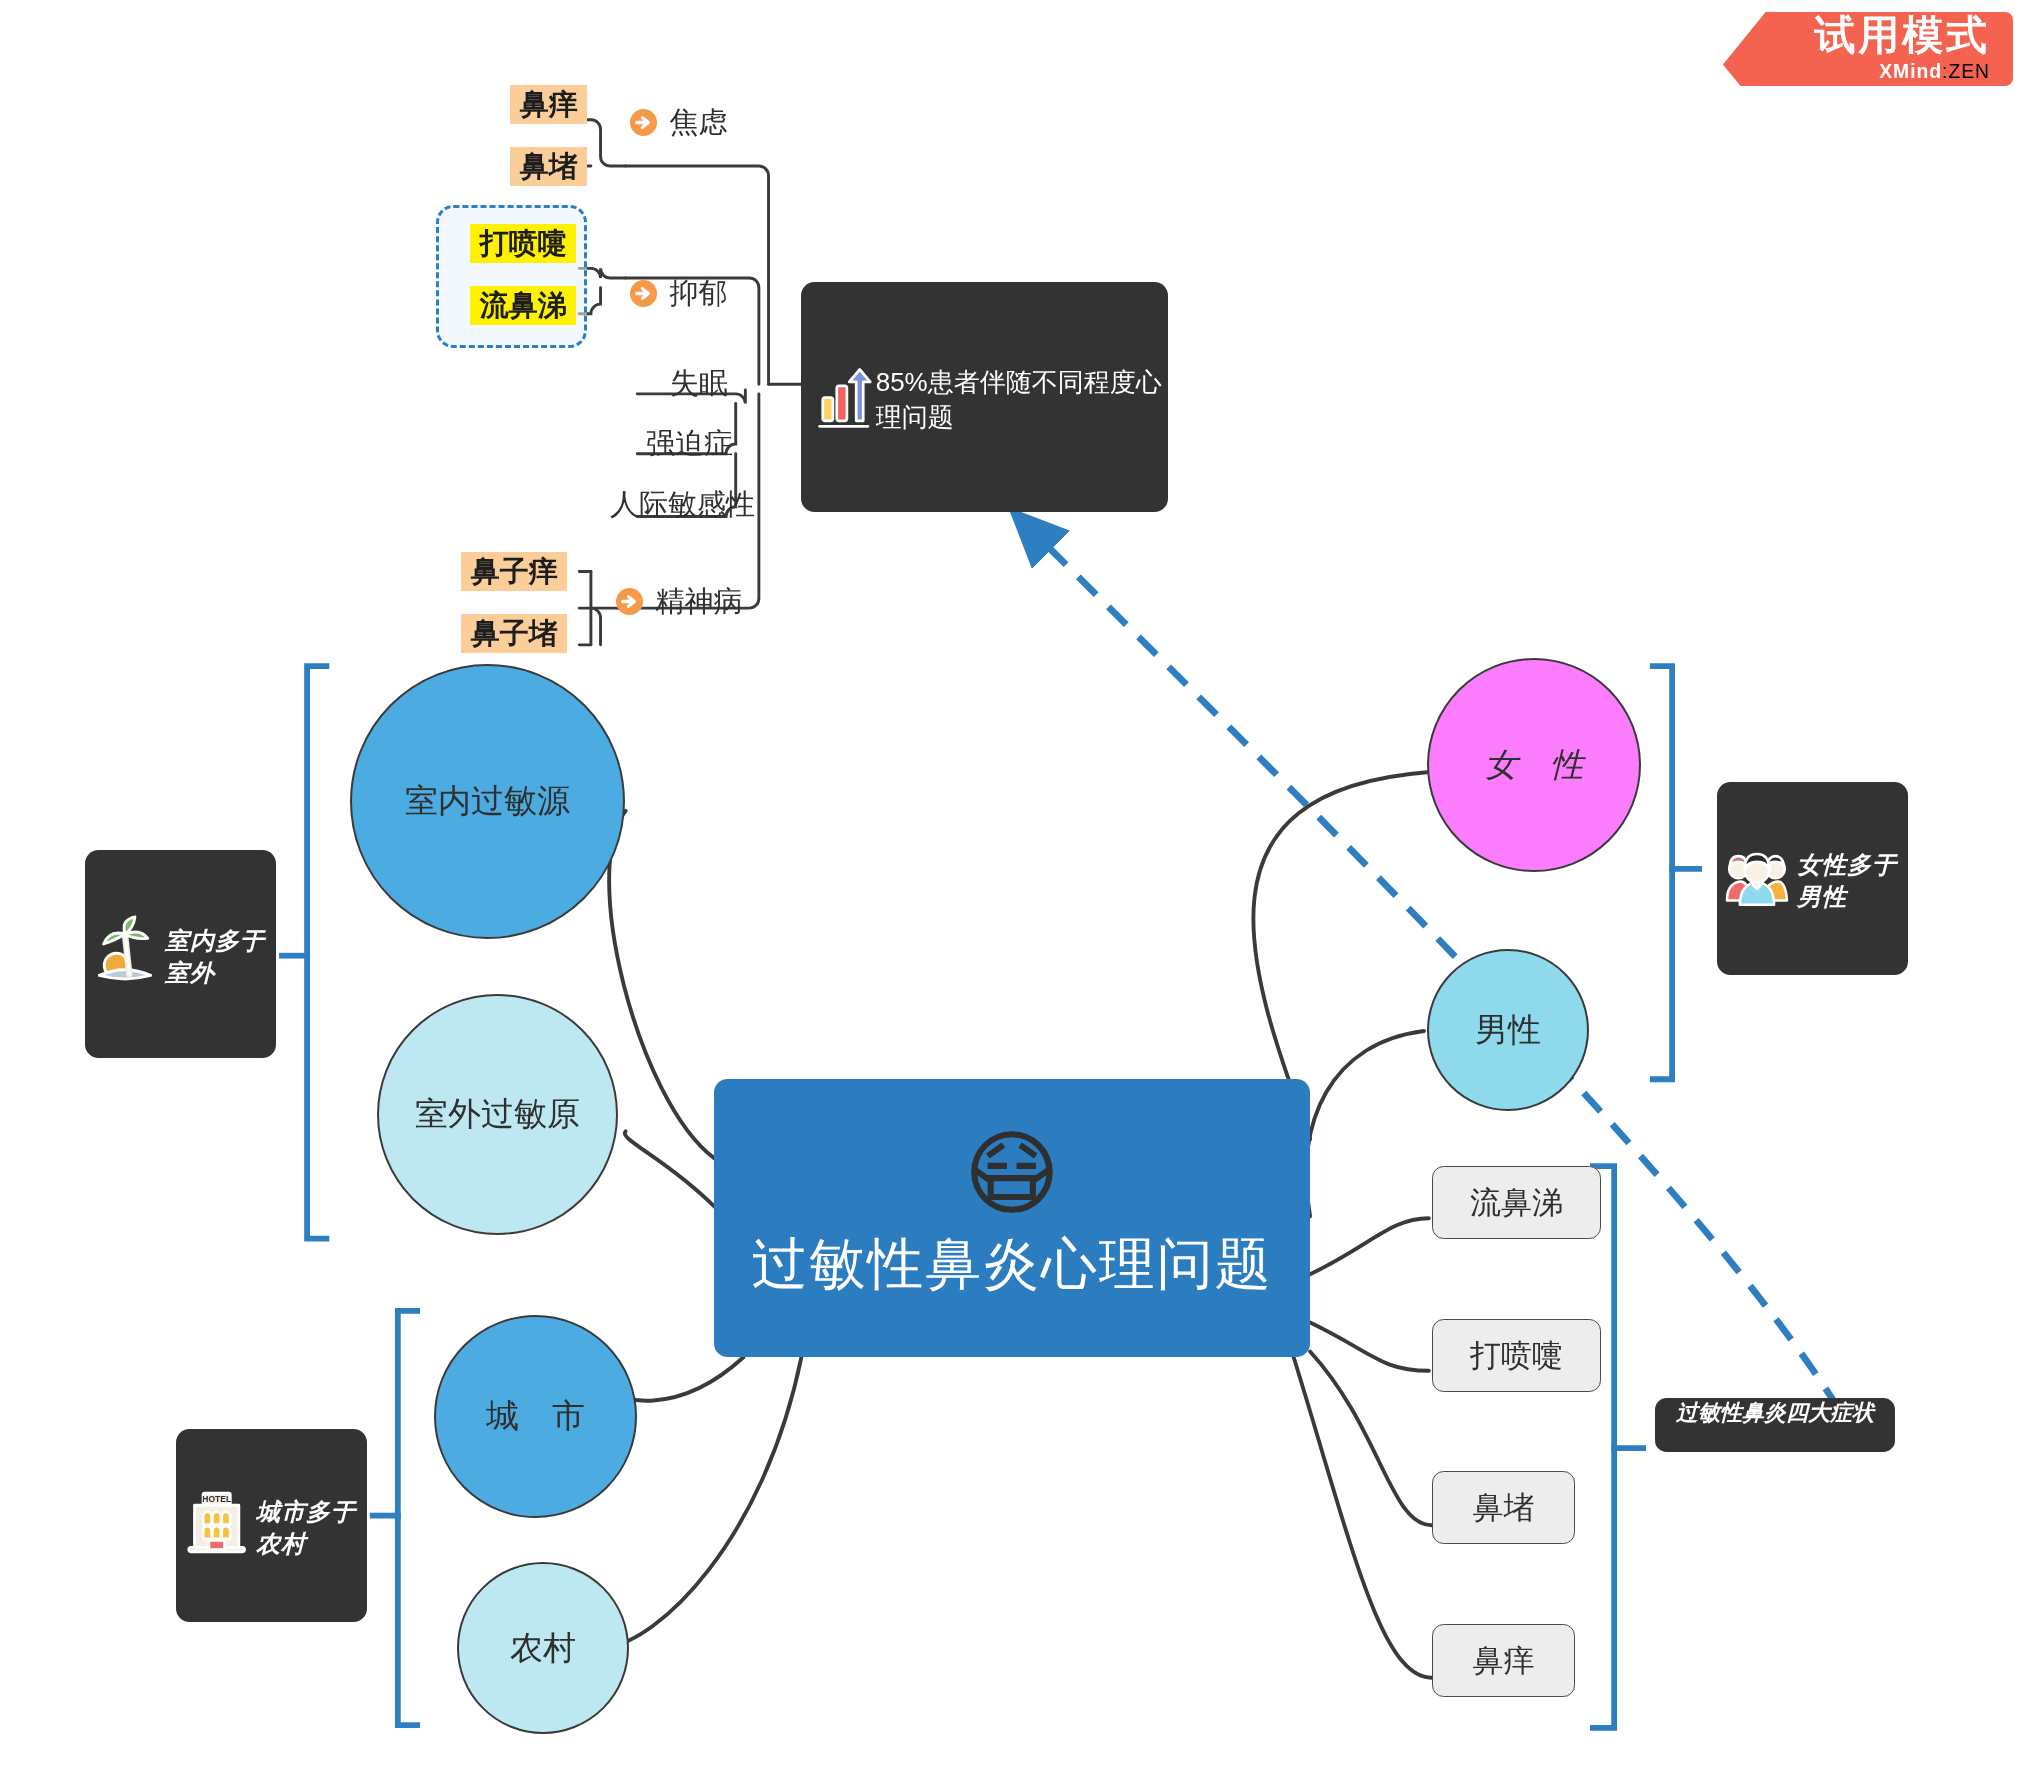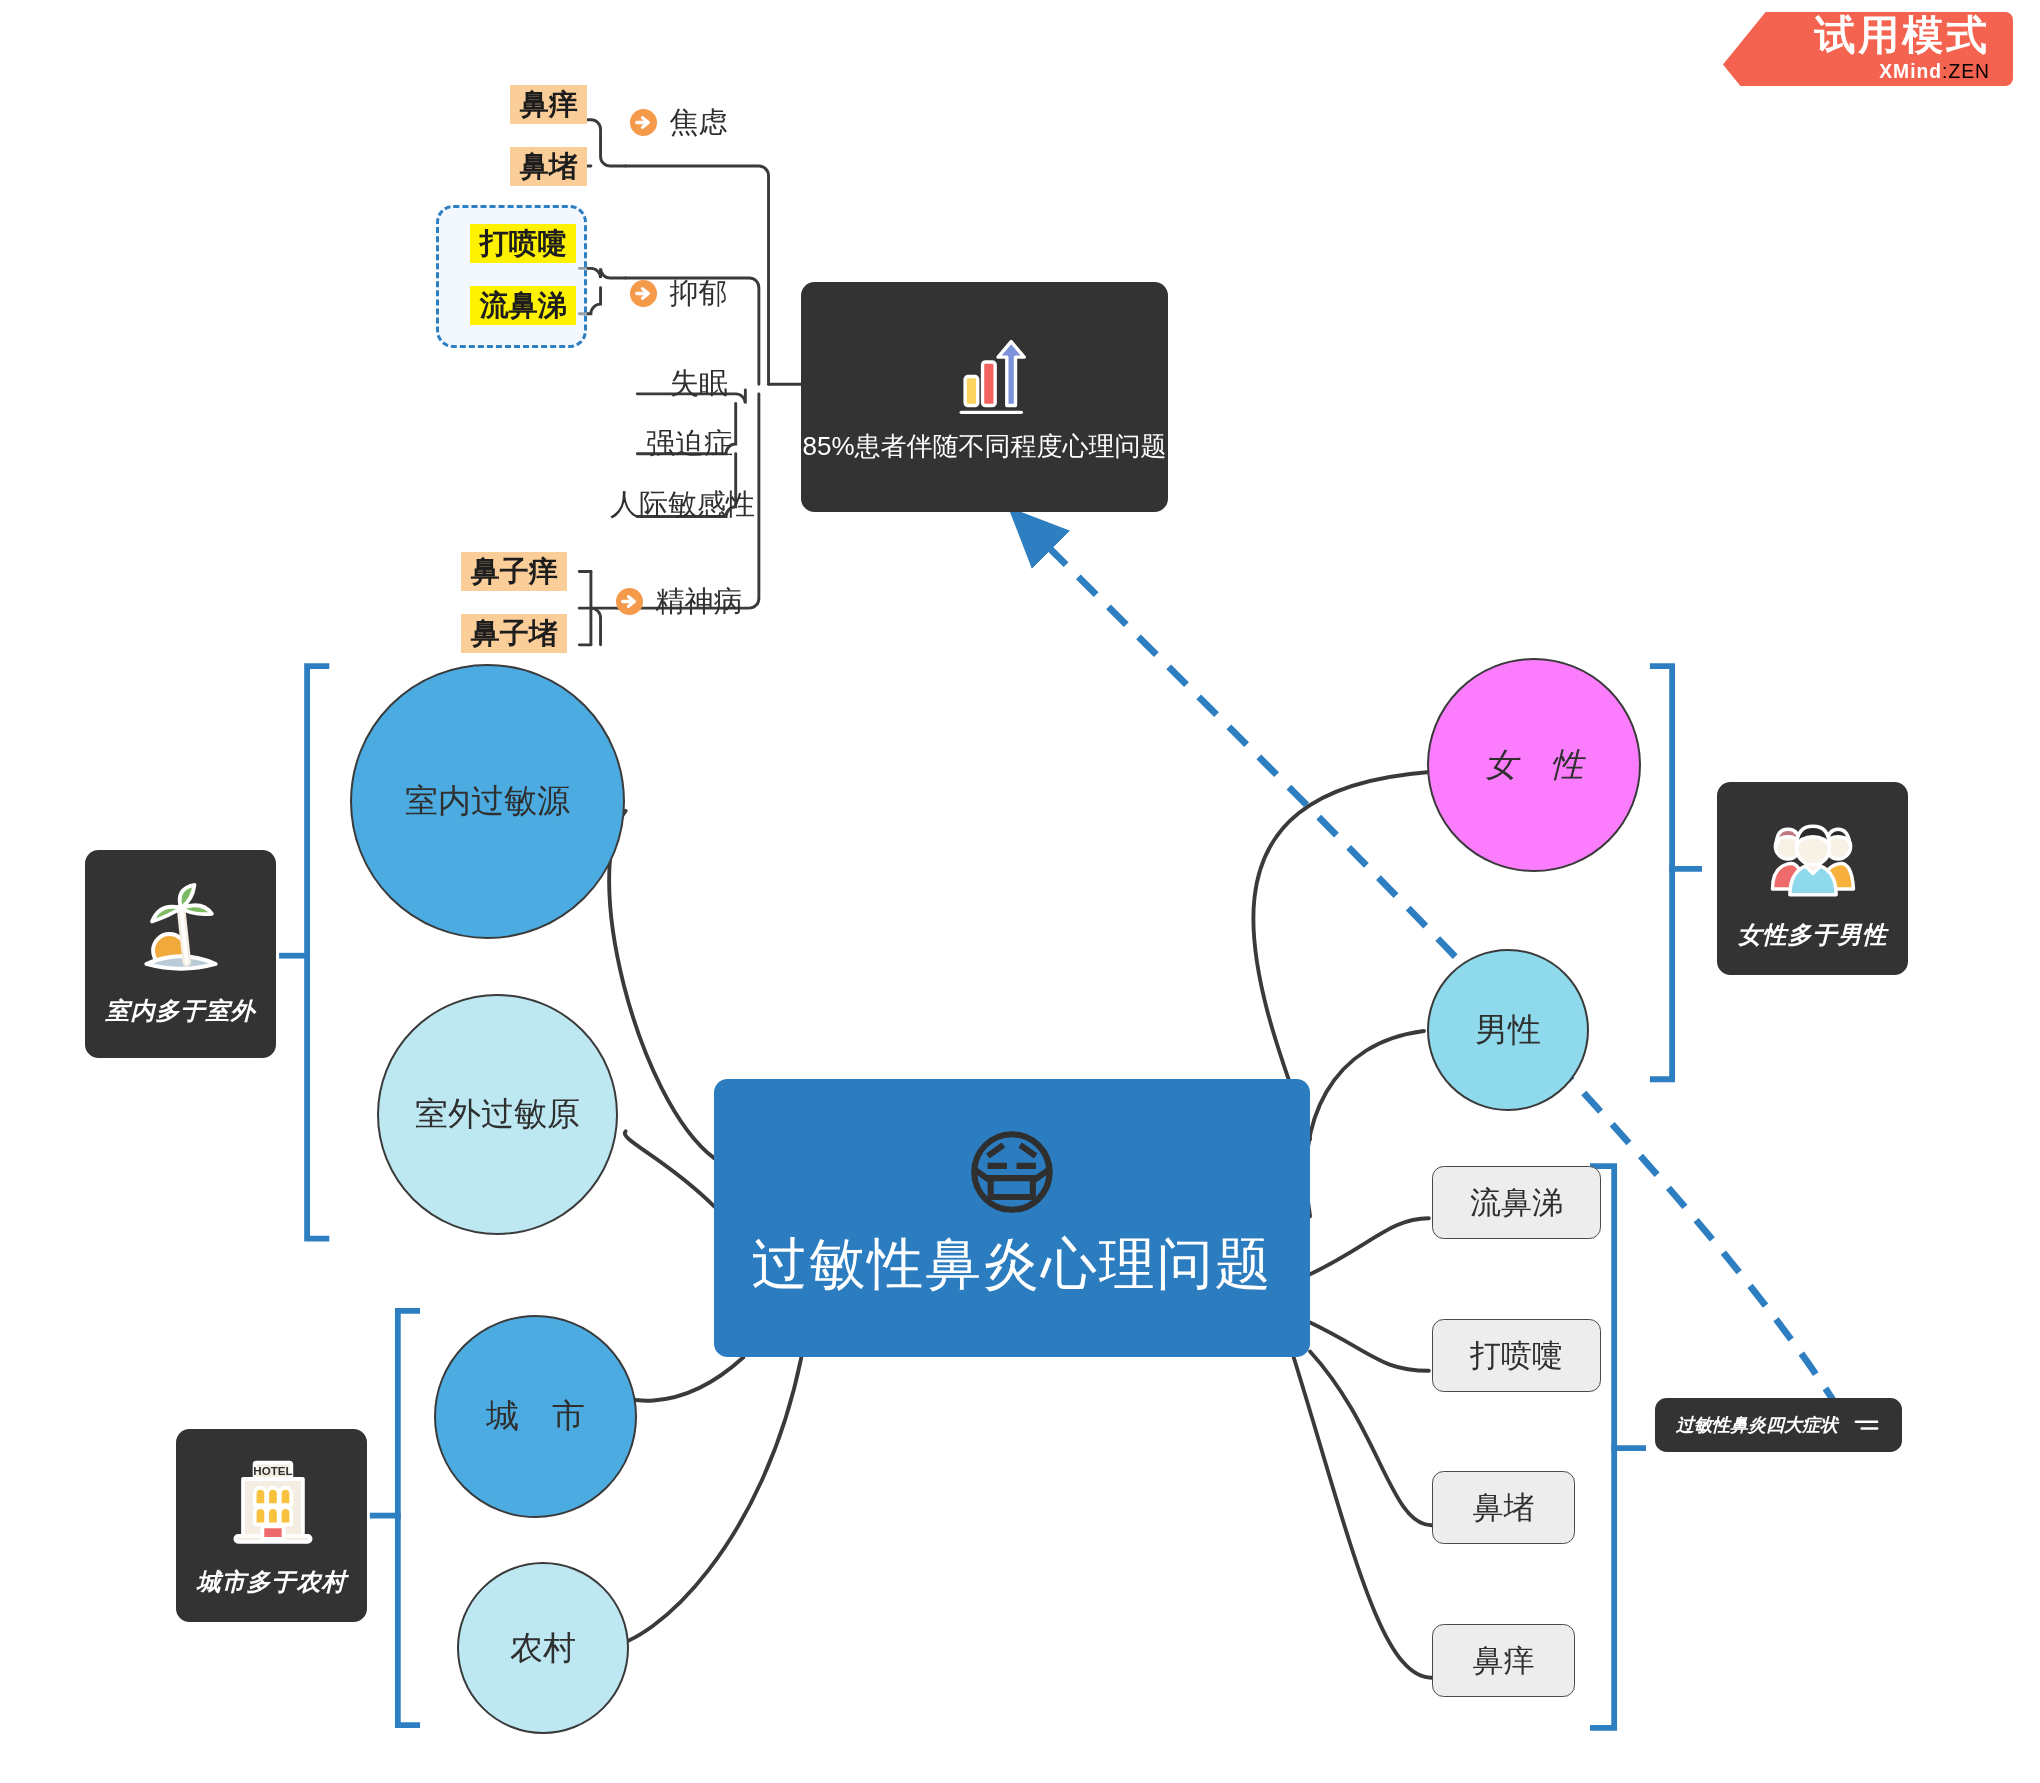--- a/index.html
+++ b/index.html
@@ -45,31 +45,31 @@
   
   .pill{
     position:absolute;background:#EDEDED;border:1.9px solid #4a4a4a;border-radius:11.6px;
     display:flex;align-items:center;justify-content:center;
     font-size:31px;color:#2f2f2f;box-sizing:border-box;
   }
 
   
   .note{
     position:absolute;background:#333333;border-radius:13.5px;
-    display:flex;flex-direction:column;align-items:center;justify-content:center;
+    display:flex;flex-direction:row;align-items:center;justify-content:center;
     color:#fff;box-sizing:border-box;
   }
   .note .cap{font-size:24px;font-style:italic;font-weight:bold;letter-spacing:1px;margin-top:5.8px;}
   .note.big .cap{font-style:normal;font-weight:normal;font-size:26px;letter-spacing:0;}
 
   
   .chip{
     position:absolute;background:#333333;border-radius:11.6px;color:#fff;
     display:flex;align-items:center;gap:13.5px;padding:0 21px;height:54px;
-    font-size:18px;font-style:italic;font-weight:bold;box-sizing:border-box;
+    font-size:22px;font-style:italic;font-weight:bold;box-sizing:border-box;flex-direction:column;
   }
 
   
   .tnode{position:absolute;display:flex;align-items:center;gap:11.6px;font-size:29px;color:#2f2f2f;white-space:nowrap;}
   .tnode .lbl{line-height:1;}
   .hl{position:absolute;font-size:29px;font-weight:bold;color:#1d1d1d;padding:4.8px 9.7px;white-space:nowrap;line-height:1;}
   .hl.orange{background:#FBCE99;}
   .hl.yellow{background:#FFF200;}
 
   .selbox{

